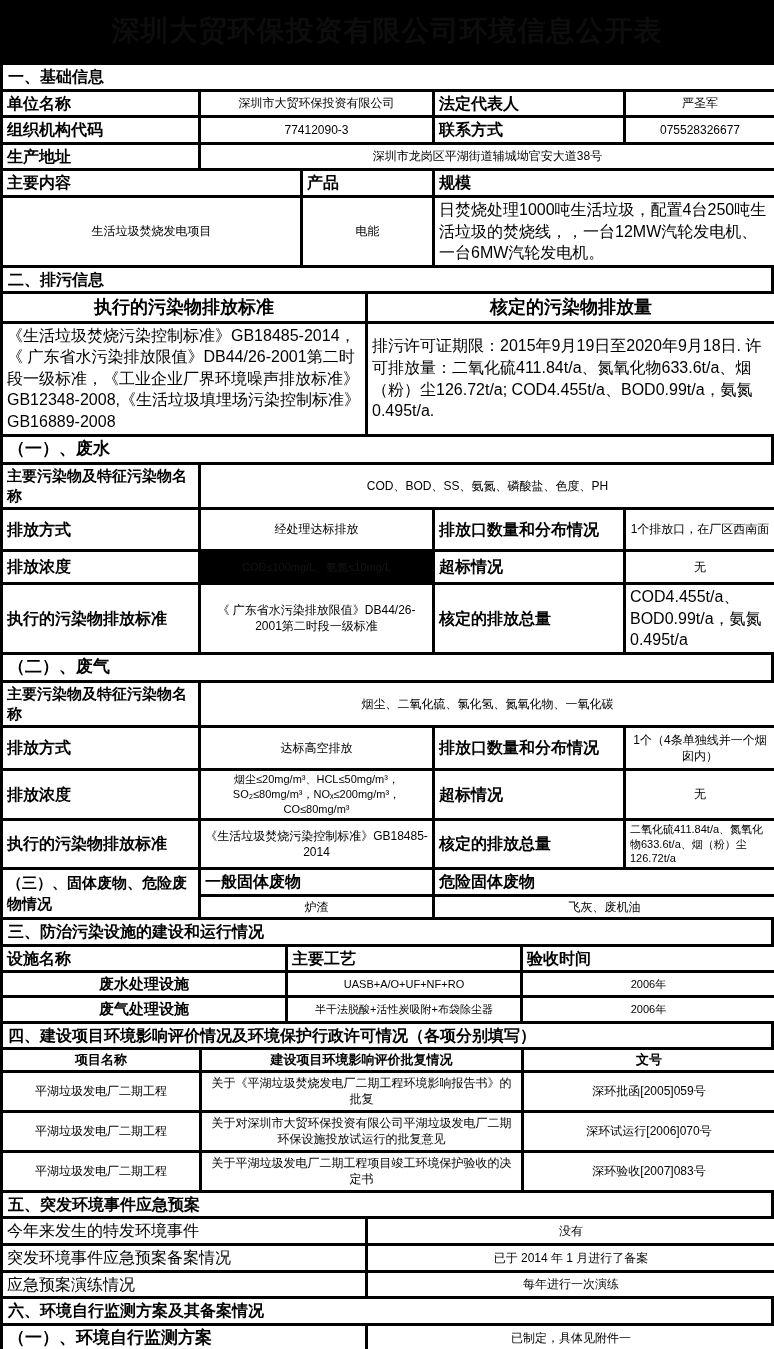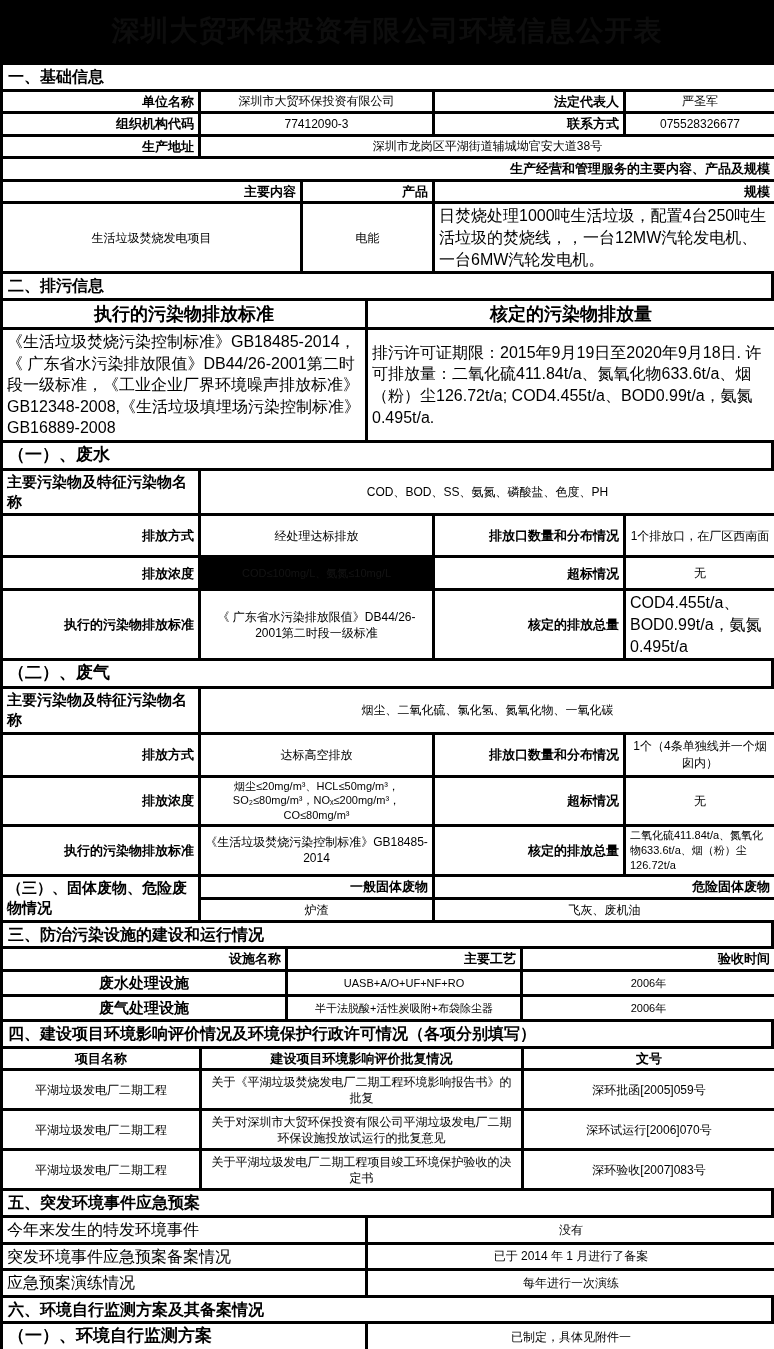--- a/index.html
+++ b/index.html
@@ -5,21 +5,21 @@
   html,body{margin:0;padding:0;background:#000;}
   .page{width:774px;height:1349px;overflow:hidden;background:#000;
         font-family:"Liberation Sans","DejaVu Sans",sans-serif;color:#000;}
   .title-band{height:62px;display:flex;align-items:center;justify-content:center;}
   .title{font-size:28px;font-weight:bold;color:#0d0d0d;letter-spacing:1px;white-space:nowrap;}
   table.t{border-collapse:collapse;width:774px;table-layout:fixed;margin-top:-3px;}
   table.t.first{margin-top:0;}
   td{border:3px solid #000;background:#fff;padding:1px 4px;vertical-align:middle;overflow:hidden;line-height:1.35;}
   .sec{font-weight:bold;font-size:16px;text-align:left;padding-left:5px;margin-top:44px;}
   .sub{font-weight:bold;font-size:17px;text-align:left;padding-left:5px;}
-  .lbl{font-weight:bold;font-size:13px;text-align:right;}
+  .lbl{font-weight:bold;font-size:16px;text-align:left;}
   .lbl15{font-weight:bold;font-size:15px;text-align:center;}
   .lbl-left{font-weight:bold;font-size:15px;text-align:left;}
   .big{font-weight:bold;font-size:18px;text-align:center;}
   .val{font-size:12px;text-align:center;}
   .val11{font-size:11px;text-align:center;}
   .val-left{font-size:16px;text-align:left;}
   .bold13{font-weight:normal;font-size:12px;text-align:center;}
   .hdr13{font-weight:bold;font-size:13px;text-align:center;}
   .redacted{background:#000;color:#141414;font-size:11px;text-align:center;}
 </style>
@@ -62,23 +62,20 @@
   </tbody>
     </table>
 
   <table class="t">
     <colgroup>
         <col style="width:300px">
         <col style="width:132px">
         <col style="width:342px">
       </colgroup>
     <tbody>
-        <tr style="height:19px">
-          <td colspan="3" class="lbl">生产经营和管理服务的主要内容、产品及规模</td>
-        </tr>
     <tr style="height:22px">
       <td class="lbl">主要内容</td>
       <td class="lbl">产品</td>
       <td class="lbl">规模</td>
     </tr>
     <tr style="height:41px">
       <td class="val">生活垃圾焚烧发电项目</td>
       <td class="val">电能</td>
       <td class="val-left">日焚烧处理1000吨生活垃圾，配置4台250吨生活垃圾的焚烧线，，一台12MW汽轮发电机、一台6MW汽轮发电机。</td>
     </tr>

